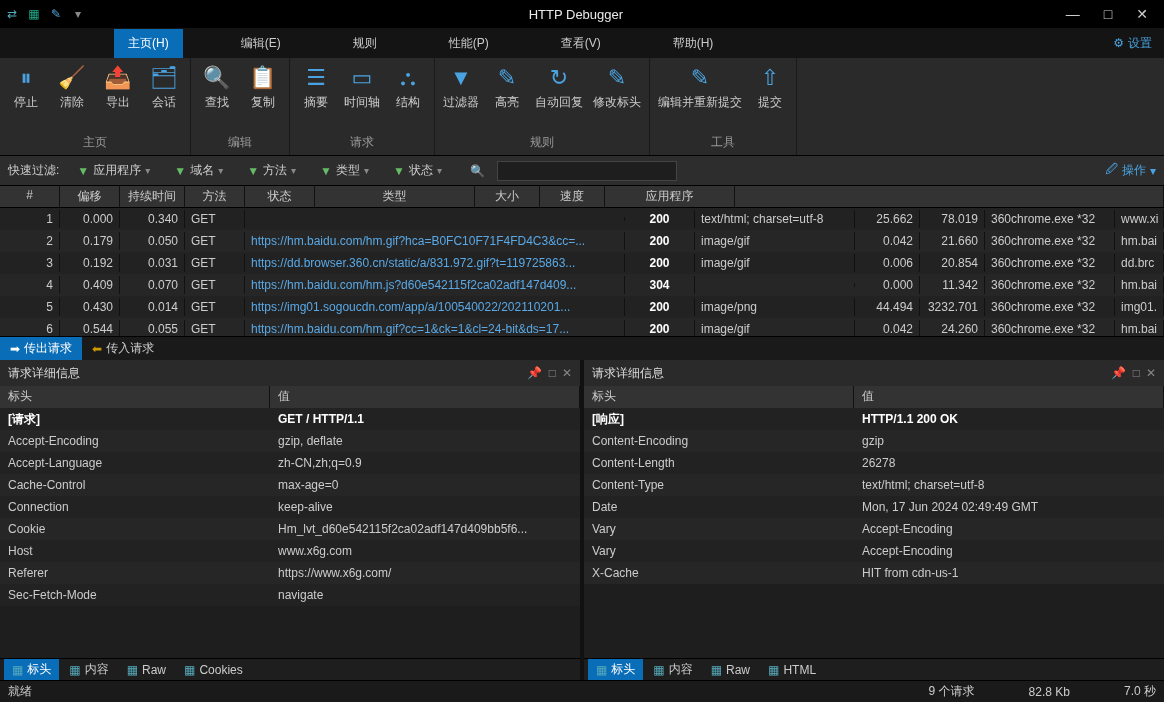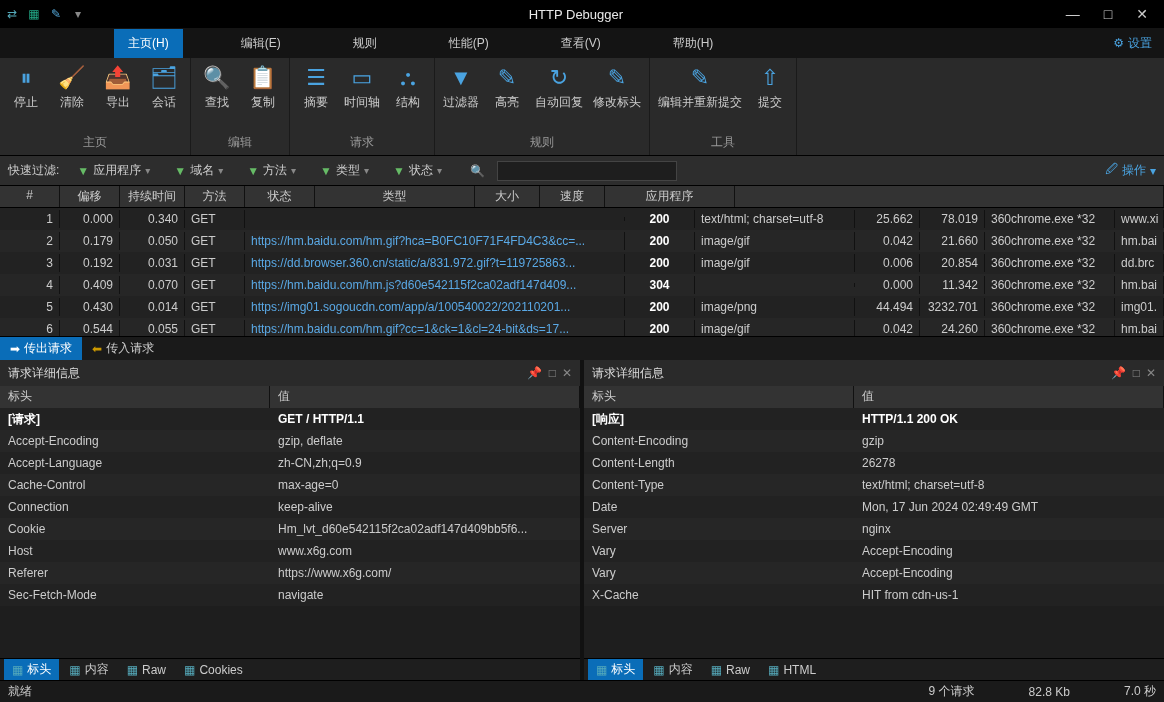--- a/index.html
+++ b/index.html
@@ -428,24 +428,20 @@
         </div>
         <div class="kvrow">
           <div class="k">Content-Type</div>
           <div class="v">text/html; charset=utf-8</div>
         </div>
         <div class="kvrow">
           <div class="k">Date</div>
           <div class="v">Mon, 17 Jun 2024 02:49:49 GMT</div>
         </div>
         <div class="kvrow">
-          <div class="k">Server</div>
-          <div class="v">nginx</div>
-        </div>
-        <div class="kvrow">
           <div class="k">Vary</div>
           <div class="v">Accept-Encoding</div>
         </div>
         <div class="kvrow">
           <div class="k">Vary</div>
           <div class="v">Accept-Encoding</div>
         </div>
         <div class="kvrow">
           <div class="k">X-Cache</div>
           <div class="v">HIT from cdn-us-1</div>

